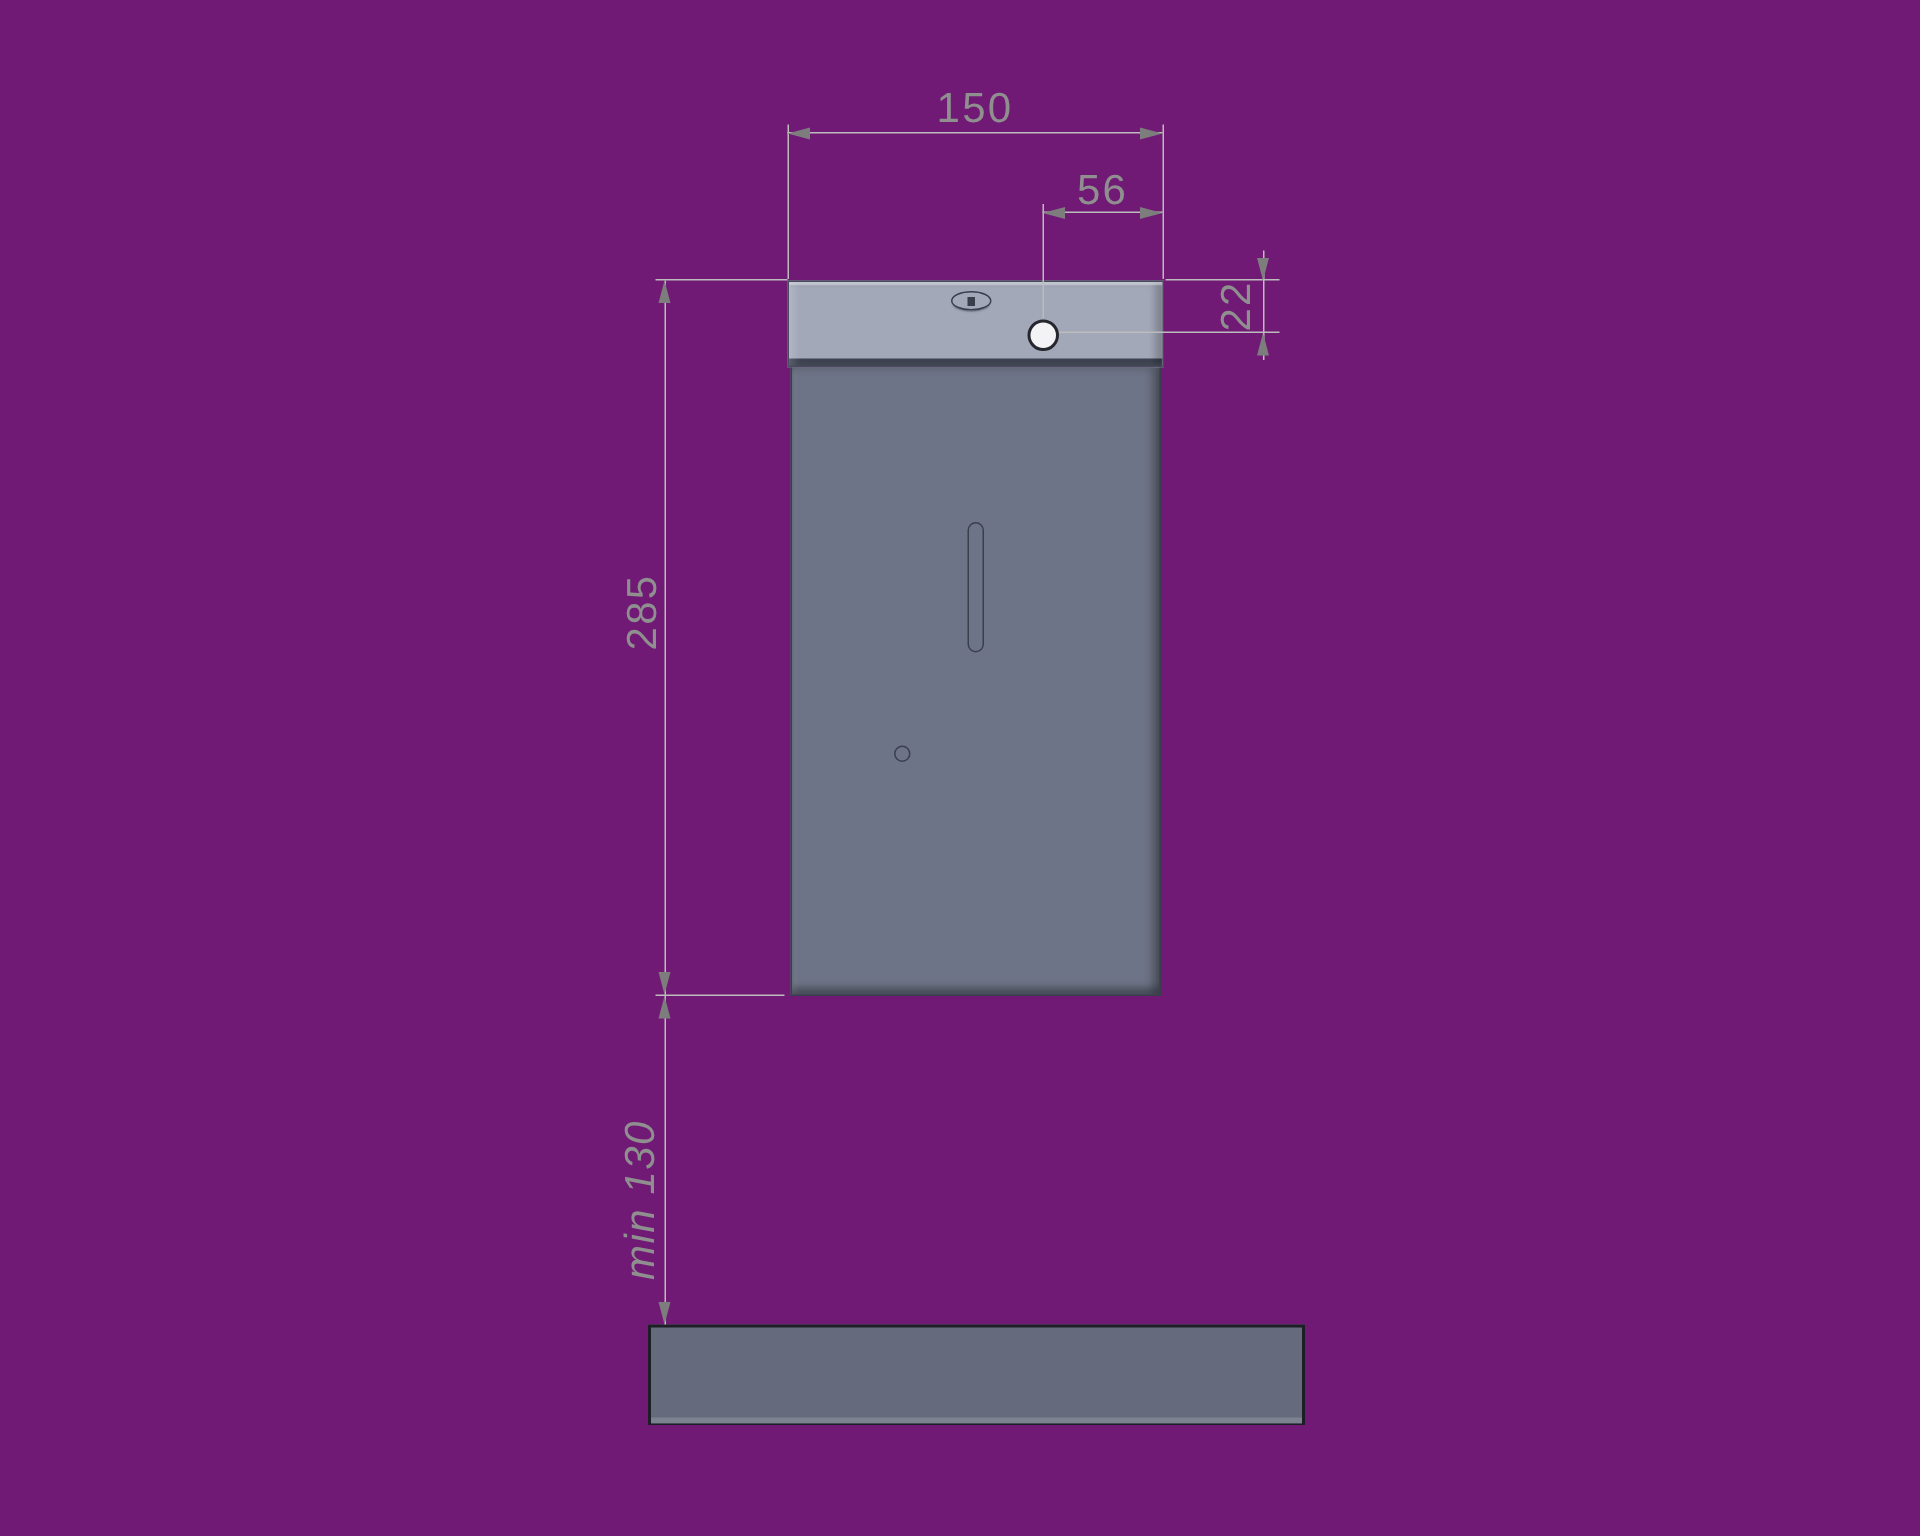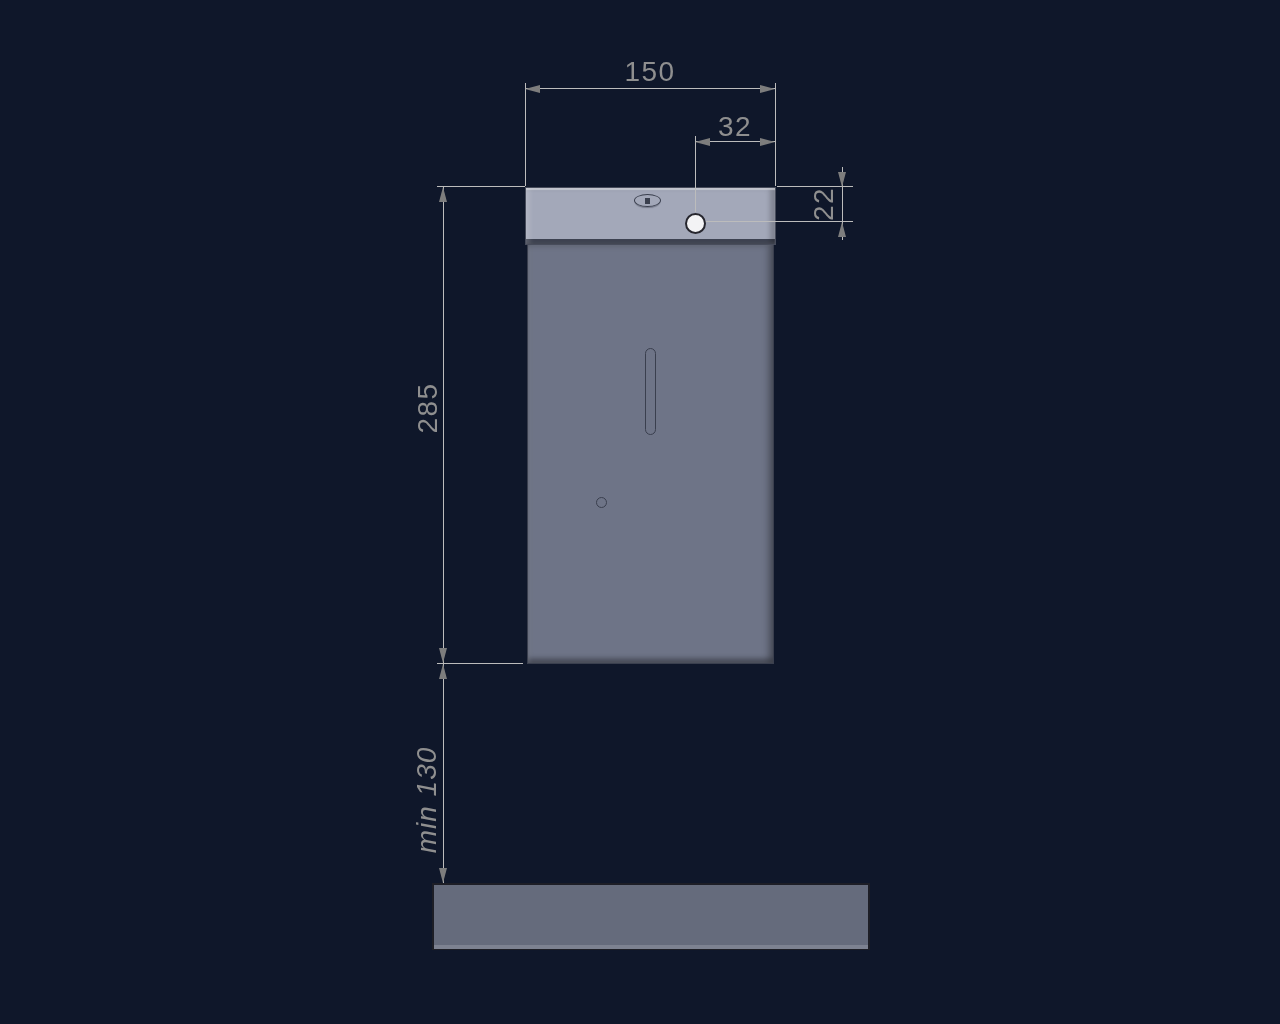--- a/index.html
+++ b/index.html
@@ -1,18 +1,18 @@
 <!DOCTYPE html>
 <html style="--cap-fill: #a3a8b9; --body-fill: #6e7487; --bar-fill: #656b7c; --hole-fill: #f3f3f5; --part-outline: #3a3f4e; --dim-line: #bcbcbc; --dim-text: #8f8f8f; --arrow: #7d7d7d;"><head>
 <meta charset="utf-8">
 <style>
   html,body{margin:0;padding:0;background:#ffffff;}
   *{box-sizing:border-box;}
   #canvas{
-    position:relative;width:1280px;height:1024px;background:#0f172a;
+    position:relative;width:1280px;height:1024px;background:#701a75;
     font-family:"Liberation Sans",sans-serif;overflow:hidden;
   }
   
   .part{position:absolute;}
   .cap{
     left:525px;top:187px;width:251px;height:58px;
     background:var(--cap-fill);
     border:1px solid #474c5b;
     box-shadow:
       inset 0 2px 1px rgba(255,255,255,.40),
@@ -97,21 +97,21 @@
     <div class="arr left" style="left:525px;top:85px;"></div>
     <div class="arr right" style="left:760px;top:85px;"></div>
     <div class="dim-label" style="left:610px;top:58px;width:80px;">150</div>
   </div>
 
   <div class="dim-group">
     <div class="line" style="left:695px;top:136px;width:1px;height:76px;"></div>
     <div class="line" style="left:695px;top:141px;width:80px;height:1px;"></div>
     <div class="arr left" style="left:695px;top:138px;"></div>
     <div class="arr right" style="left:760px;top:138px;"></div>
-    <div class="dim-label" style="left:705px;top:113px;width:60px;">32</div>
+    <div class="dim-label" style="left:705px;top:113px;width:60px;">56</div>
   </div>
 
   <div class="dim-group">
     <div class="line" style="left:777px;top:186px;width:76px;height:1px;"></div>
     <div class="line" style="left:706px;top:221px;width:147px;height:1px;"></div>
     <div class="line" style="left:842px;top:167px;width:1px;height:73px;"></div>
     <div class="arr down" style="left:838px;top:172px;"></div>
     <div class="arr up" style="left:838px;top:222px;"></div>
     <div class="dim-label rot" style="left:794px;top:190px;width:60px;">22</div>
   </div>

